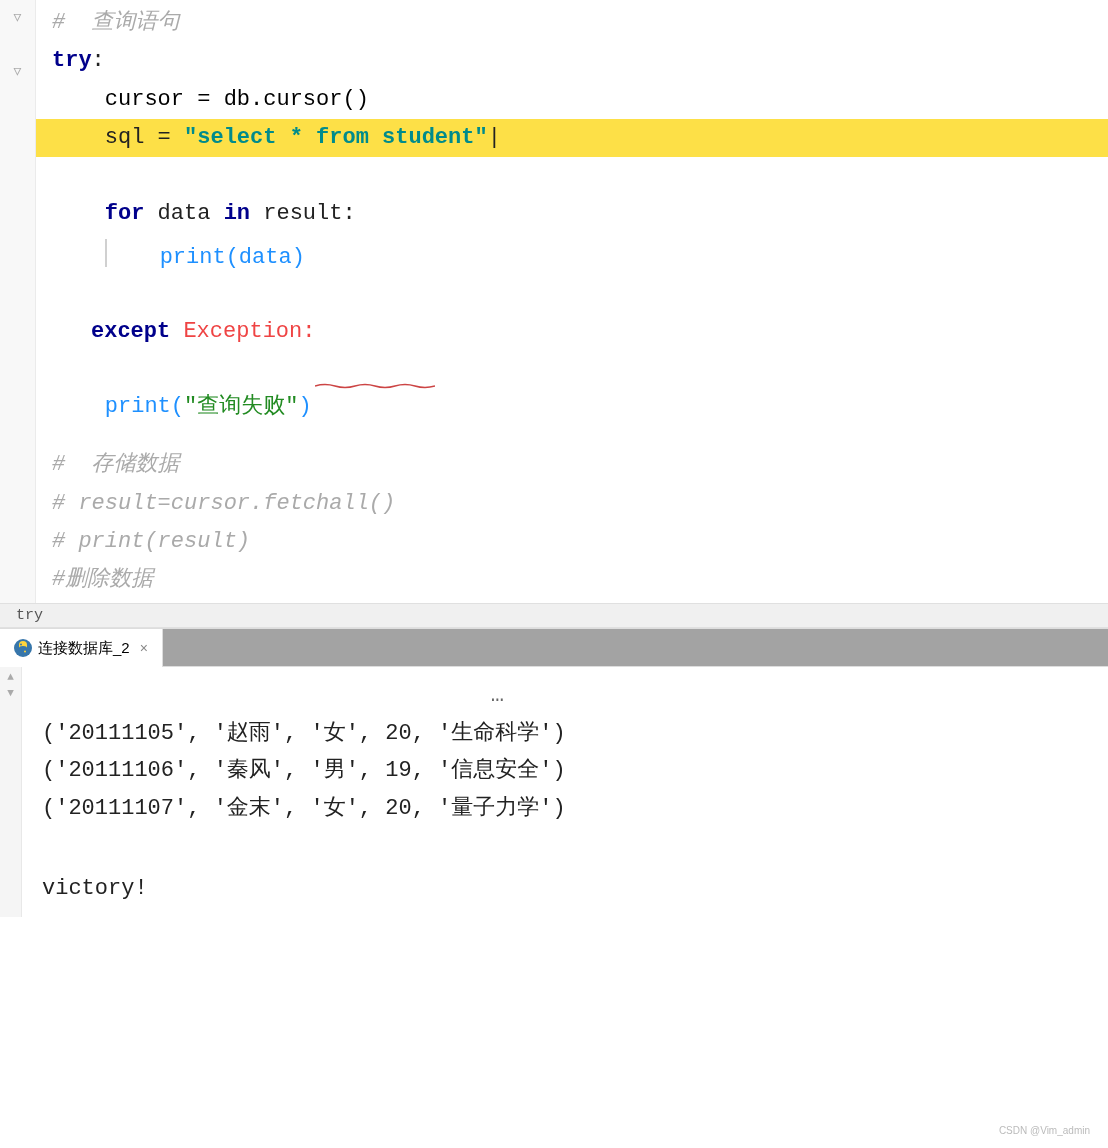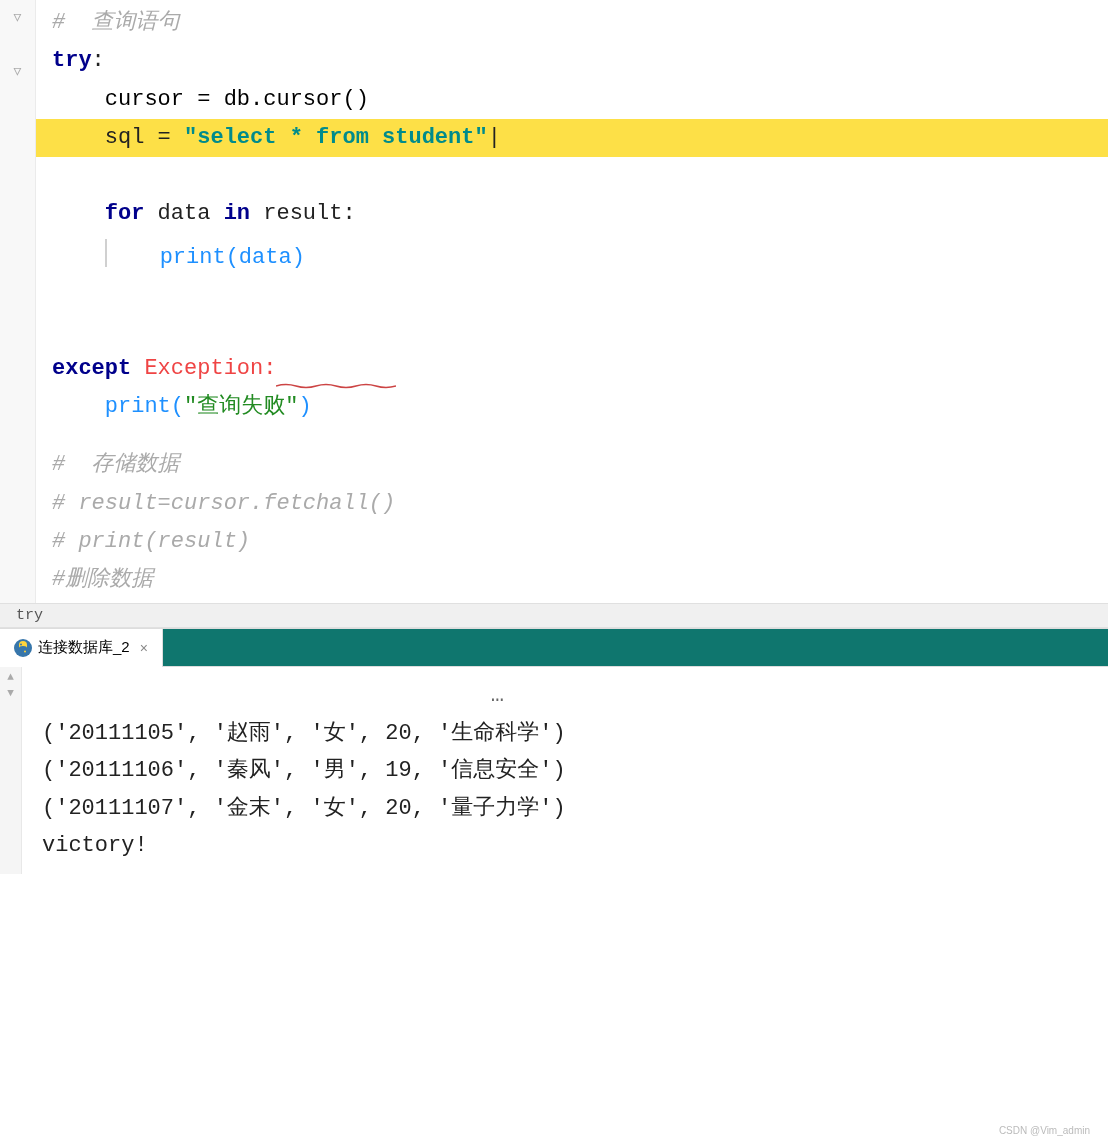--- a/index.html
+++ b/index.html
@@ -53,21 +53,21 @@
         <span style="color:#00008B; font-weight:bold;">for</span><span style="color:#222;"> data </span><span style="color:#00008B; font-weight:bold;">in</span><span style="color:#222;"> result:</span>
       </div>
 
       <div style="display:flex; align-items:baseline; min-height:36px; white-space:pre; padding:1px 0; position:relative;">
         <span>    </span>
         <span style="display:inline-block; border-left:2px solid #d0d0d0; height:28px; margin-right:0; position:relative; top:4px;"></span>
         <span>    </span>
         <span style="color:#1e90ff;">print(data)</span>
       </div>
 
-      <div style="display:flex; align-items:flex-end; min-height:36px; white-space:pre; padding:1px 0;">
+      <div style="display:flex; align-items:center; min-height:36px; white-space:pre; padding:1px 0;margin-left:39px;">
         <span style="color:#00008B; font-weight:bold;">except</span><span style="color:#ef4444;"> Exception:</span>
         <span style="display:inline-block; position:relative;">
           <svg width="120" height="6" style="position:absolute; bottom:-2px; left:0;" viewBox="0 0 120 6">
             <path d="M0,3 Q10,0 20,3 Q30,6 40,3 Q50,0 60,3 Q70,6 80,3 Q90,0 100,3 Q110,6 120,3" fill="none" stroke="#cc4444" stroke-width="1.5"></path>
           </svg>
         </span>
       </div>
 
       <div style="display:flex; align-items:baseline; min-height:36px; white-space:pre; padding:1px 0;">
         <span>    </span>
@@ -94,21 +94,21 @@
 
     </div>
   </div>
 
   <div style="background:#f0f0f0; border-top:1px solid #e0e0e0; border-bottom:1px solid #e0e0e0; padding:3px 16px; font-size:15px; color:#555; font-family:'Courier New',Courier,monospace;">
     <span>try</span>
   </div>
 
   <div style="background:#fff; border-top:1px solid #ddd;">
 
-    <div style="display:flex; align-items:center; background:#0f766e; border-bottom:1px solid #ddd; height:38px;">
+    <div style="display:flex; align-items:flex-start; background:#a3a3a3; border-bottom:1px solid #ddd; height:38px;">
       <div style="display:flex; align-items:center; padding:4px 14px; font-size:15px; font-family:Arial,sans-serif; background:#fff; border-right:1px solid #ddd; height:38px; gap:6px;">
 
         <svg width="18" height="18" viewBox="0 0 18 18">
           <circle cx="9" cy="9" r="9" fill="#3776ab"></circle>
           <path d="M9,2 Q13,2 13,6 L13,9 Q13,11 9,11 Q5,11 5,9 L5,6 Q5,2 9,2 Z" fill="#ffd43b"></path>
           <path d="M9,16 Q5,16 5,12 L5,9 Q5,7 9,7 Q13,7 13,9 L13,12 Q13,16 9,16 Z" fill="#3776ab"></path>
           <circle cx="7" cy="5.5" r="1" fill="#3776ab"></circle>
           <circle cx="11" cy="12.5" r="1" fill="#ffd43b"></circle>
         </svg>
         <span>连接数据库_2</span>
@@ -123,21 +123,21 @@
         <span style="color:#aaa; font-size:11px; cursor:pointer;">▼</span>
       </div>
 
       <div style="flex:1; padding:10px 20px; font-family:'Courier New',Courier,monospace; font-size:22px; line-height:1.7; color:#222;">
 
         <div style="color:#666; white-space:pre;">                                  …</div>
 
         <div style="white-space:pre;">('20111105', '赵雨', '女', 20, '生命科学')</div>
         <div style="white-space:pre;">('20111106', '秦风', '男', 19, '信息安全')</div>
         <div style="white-space:pre;">('20111107', '金末', '女', 20, '量子力学')</div>
-        <div style="white-space:pre;">victory!</div>
+        <div style="white-space:pre;margin-top:43px;">victory!</div>
 
       </div>
     </div>
 
   </div>
 
   <div style="position:fixed; bottom:12px; right:18px; font-size:10px; color:#bbb; font-family:Arial,sans-serif;">CSDN @Vim_admin</div>
 
 </div>
 

